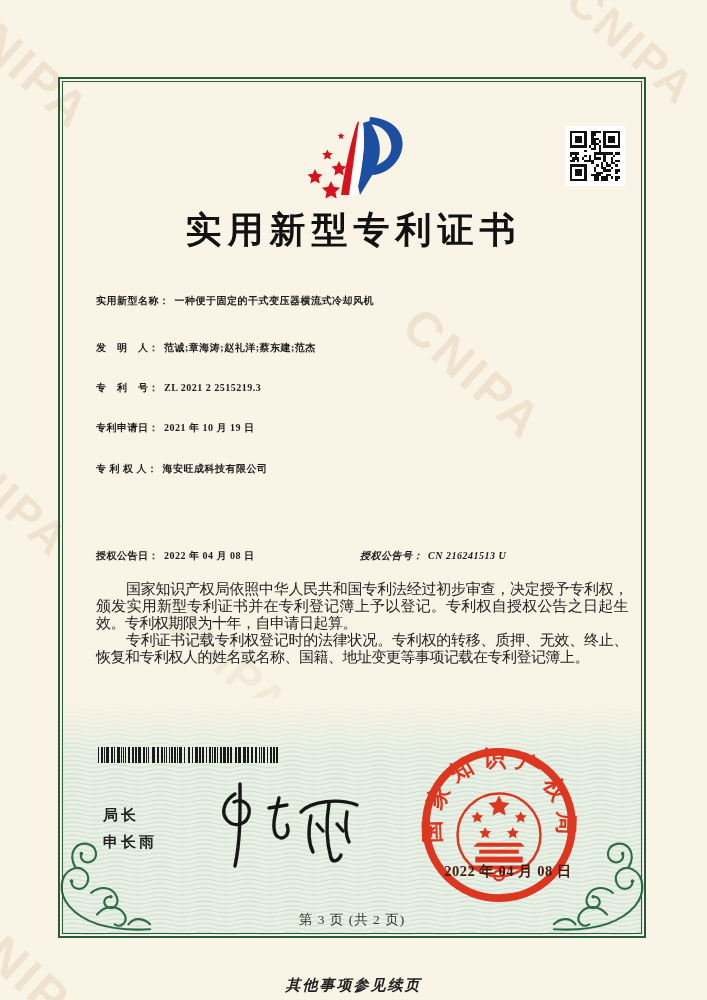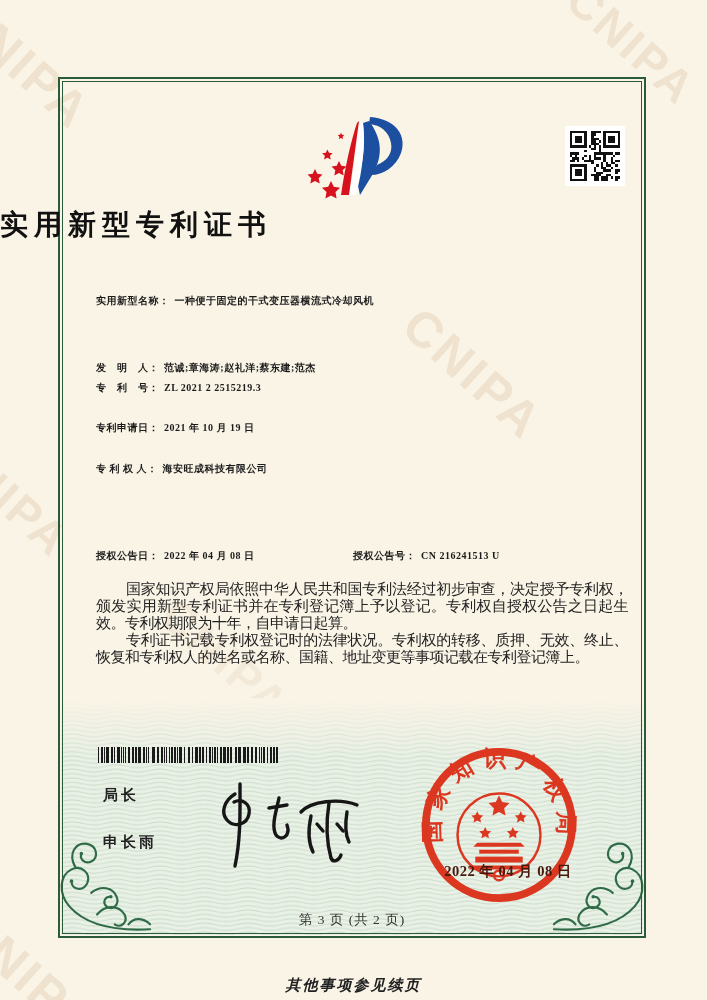--- a/index.html
+++ b/index.html
@@ -20,28 +20,28 @@
   
   .waves{position:absolute;left:61px;top:698px;width:582px;height:237px;z-index:1;}
   .waves-fade{position:absolute;left:61px;top:698px;width:582px;height:60px;z-index:1;
               background:linear-gradient(180deg,#faf4e6 0%,rgba(250,244,230,0) 100%);}
 
   .content{position:absolute;inset:0;z-index:4;}
 
   .cert-no{position:absolute;left:96px;top:124px;font-size:16px;letter-spacing:2.5px;color:#222;font-weight:500;}
   .logo{position:absolute;left:297px;top:111px;}
   .qr{position:absolute;left:564px;top:126px;}
-  .title{position:absolute;left:0;right:0;top:206px;text-align:left;
-         font-size:28px;font-weight:700;letter-spacing:6px;color:#111;}
+  .title{position:absolute;left:0;right:0;top:206px;text-align:center;
+         font-size:36px;font-weight:700;letter-spacing:6px;color:#111;}
 
   .row{position:absolute;left:96px;font-size:10px;font-weight:600;color:#1c1c1c;white-space:nowrap;}
   .row .lbl{letter-spacing:0.5px;}
   .row .val{margin-left:5px;letter-spacing:0.5px;}
   .addr-val{display:inline-block;vertical-align:top;white-space:normal;width:346px;line-height:20px;}
-  .pair2{position:absolute;left:257px;top:0;}
+  .pair2{position:absolute;left:264px;top:0;font-style:italic;}
 
   .body-par{position:absolute;left:96px;width:532px;font-size:15px;line-height:17px;
             letter-spacing:-0.5px;color:#222;text-align:justify;}
   .body-par .indent{text-indent:2em;display:block;}
 
   .barcode{position:absolute;left:98px;top:747px;}
   .director{position:absolute;left:103px;font-family:"Liberation Sans","DejaVu Sans",sans-serif;
             font-size:15px;font-weight:600;letter-spacing:3px;color:#222;}
   .signature{position:absolute;left:205px;top:778px;}
 
@@ -340,21 +340,21 @@
           <rect x="17" y="22" width="1" height="1"></rect>
           <rect x="21" y="22" width="1" height="1"></rect>
         </g>
     </svg>
 
     <div class="title">实用新型专利证书</div>
 
     <div class="row" style="top:294px;">
       <span class="lbl">实用新型名称：</span><span class="val">一种便于固定的干式变压器横流式冷却风机</span>
     </div>
-    <div class="row" style="top:341px;margin-top:20px;">
+    <div class="row" style="top:341px;">
       <span class="lbl">发　明　人：</span><span class="val">范诚;章海涛;赵礼洋;蔡东建;范杰</span>
     </div>
     <div class="row" style="top:381px;">
       <span class="lbl">专　利　号：</span><span class="val">ZL 2021 2 2515219.3</span>
     </div>
     <div class="row" style="top:421px;">
       <span class="lbl">专利申请日：</span><span class="val">2021 年 10 月 19 日</span>
     </div>
     <div class="row" style="top:462px;">
       <span class="lbl">专 利 权 人：</span><span class="val">海安旺成科技有限公司</span>
@@ -424,21 +424,21 @@
           <rect x="161" y="0" width="1" height="16"></rect>
           <rect x="163" y="0" width="1" height="16"></rect>
           <rect x="165" y="0" width="2" height="16"></rect>
           <rect x="169" y="0" width="1" height="16"></rect>
           <rect x="172" y="0" width="2" height="16"></rect>
           <rect x="175" y="0" width="2" height="16"></rect>
           <rect x="178" y="0" width="2" height="16"></rect>
         </g>
     </svg>
 
-    <div class="director" style="top:786px;">局长</div>
+    <div class="director" style="top:806px;">局长</div>
     <div class="director" style="top:833px;">申长雨</div>
 
     <svg class="signature" width="170" height="92" viewBox="0 0 170 92">
       <g fill="none" stroke="#161616" stroke-width="3.4" stroke-linecap="round" stroke-linejoin="round">
         <path d="M30,16 C20,22 15,34 22,42 C29,50 42,47 44,36 C46,26 37,20 29,24"></path>
         <path d="M35,6 C35,30 36,60 30,88"></path>
         <path d="M64,30 L82,27"></path>
         <path d="M74,20 C71,34 66,48 71,57 C76,64 86,58 82,47"></path>
         <path d="M96,34 C106,23 134,20 152,27"></path>
         <path d="M106,38 C103,52 103,64 108,74"></path>

